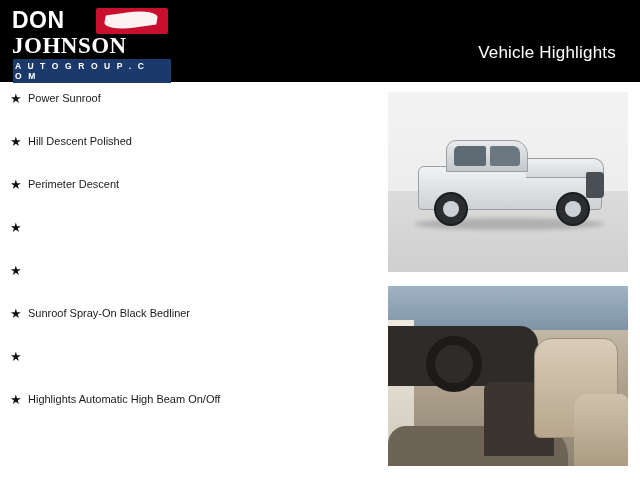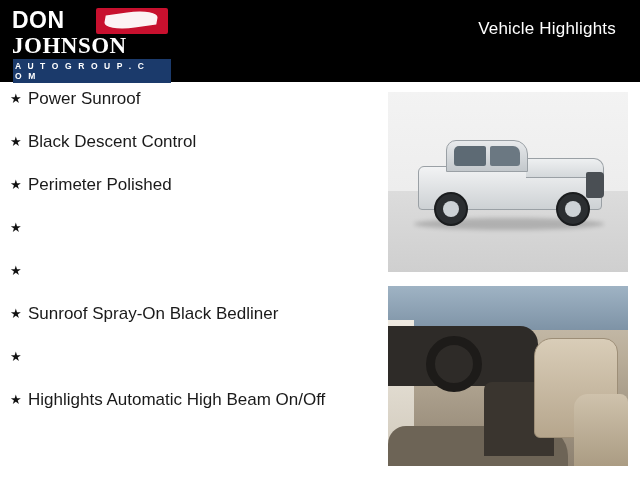--- a/index.html
+++ b/index.html
@@ -78,21 +78,21 @@
     font-size: 8.5px;
     letter-spacing: 2.1px;
     font-weight: bold;
     color: #ffffff;
     background: #1b3a6b;
     padding: 2px 14px 2px 2px;
     line-height: 10px;
   }
   .header-title {
     position: absolute;
-    top: 19px;
+    top: 43px;
     right: 24px;
     color: #ffffff;
     font-size: 17px;
     letter-spacing: 0.2px;
   }
 
   
   .features {
     position: absolute;
     top: 88px;
@@ -107,21 +107,21 @@
   .bullet-icon {
     width: 18px;
     flex: 0 0 18px;
     font-size: 13px;
     line-height: 20px;
     color: #111111;
     text-align: left;
     padding-top: 1px;
   }
   .feature-label {
-    font-size: 17px;
+    font-size: 11px;
     color: #1a1a1a;
     line-height: 21px;
     max-width: 320px;
     text-align: right;
   }
 
   
   .photo {
     position: absolute;
     background: #e9e9e9;
@@ -290,26 +290,26 @@
 
   <div class="features">
 
     <div class="feature-row">
       <span class="bullet-icon">★</span>
       <span class="feature-label">Power Sunroof</span>
     </div>
 
     <div class="feature-row">
       <span class="bullet-icon">★</span>
-      <span class="feature-label">Black Descent Control</span>
-    </div>
-
-    <div class="feature-row">
-      <span class="bullet-icon">★</span>
-      <span class="feature-label">Perimeter Polished</span>
+      <span class="feature-label">Hill Descent Polished</span>
+    </div>
+
+    <div class="feature-row">
+      <span class="bullet-icon">★</span>
+      <span class="feature-label">Perimeter Descent</span>
     </div>
 
     <div class="feature-row">
       <span class="bullet-icon">★</span>
     </div>
 
     <div class="feature-row">
       <span class="bullet-icon">★</span>
     </div>
 

